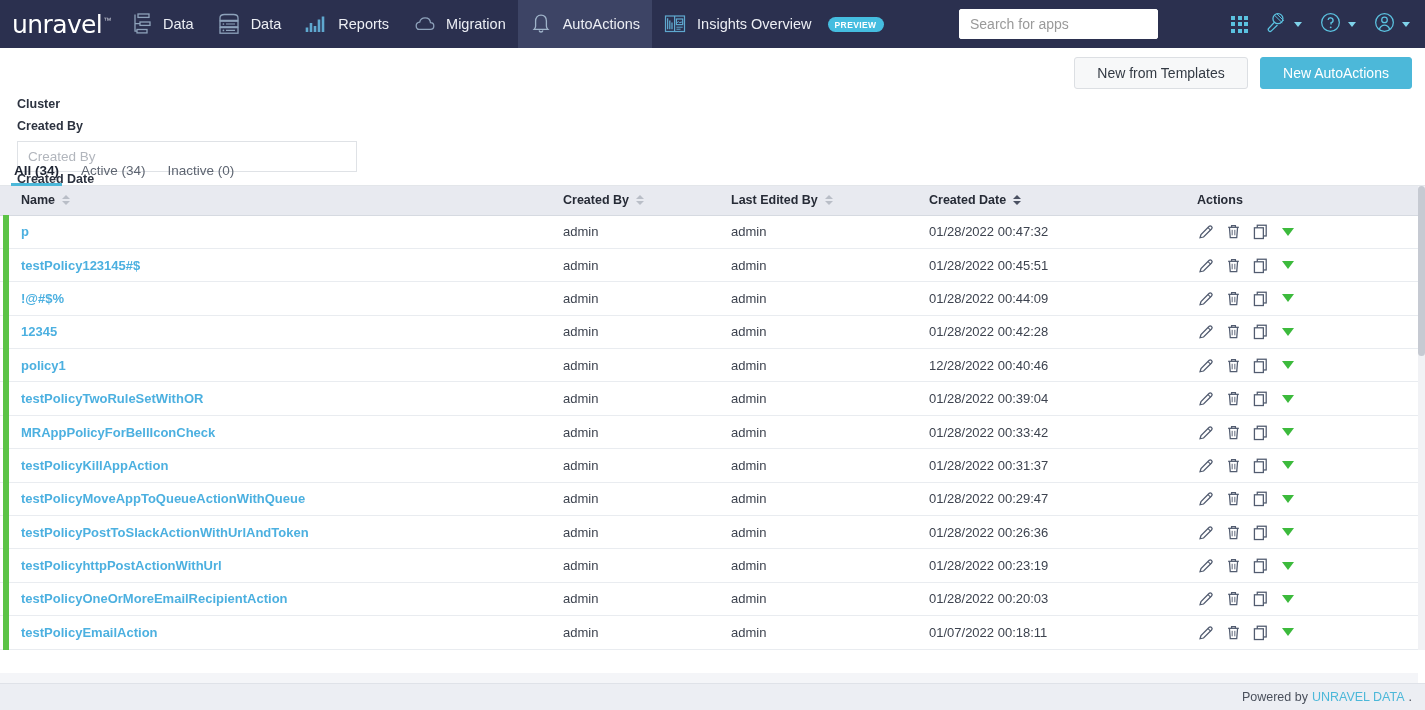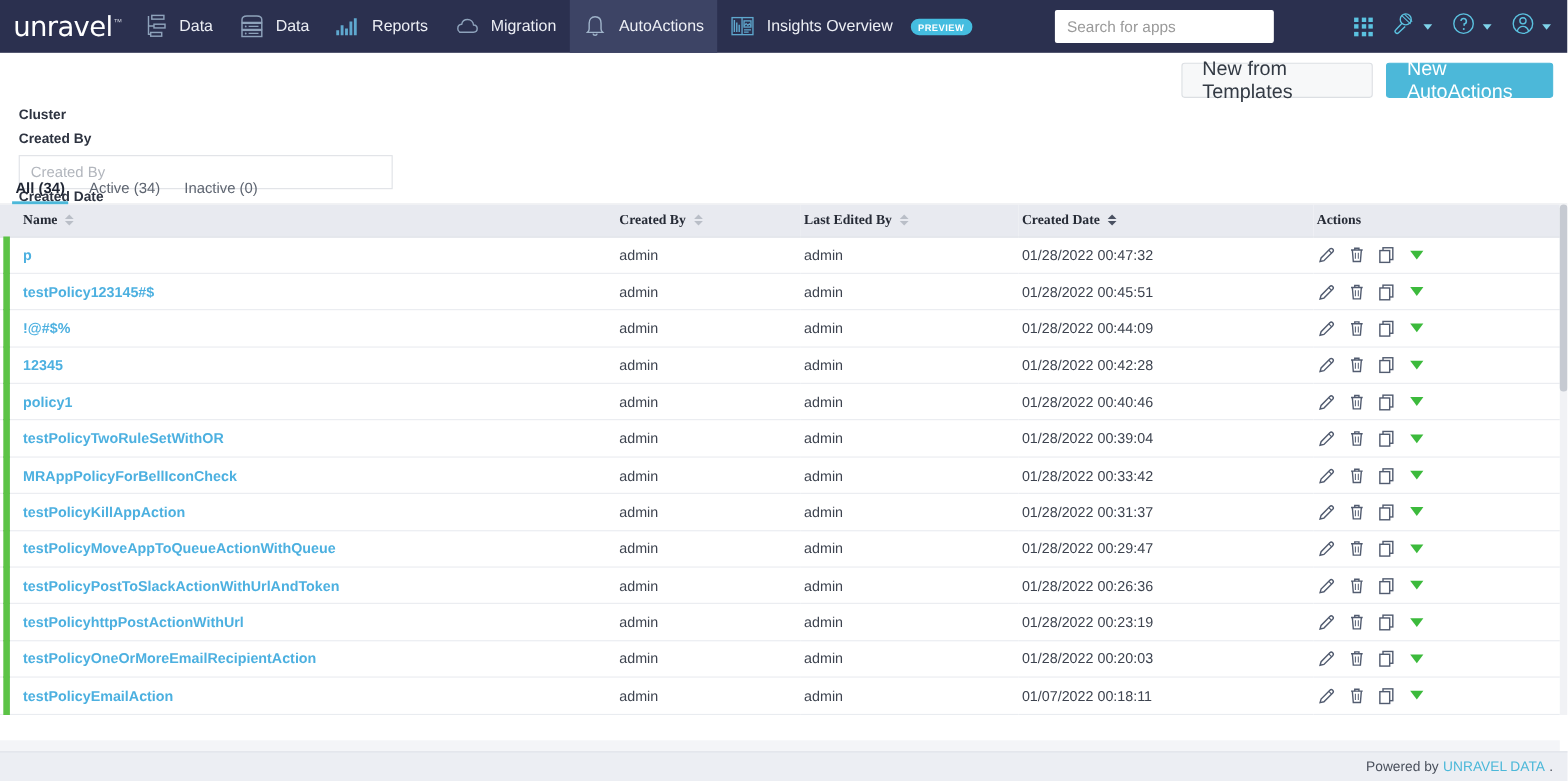--- a/index.html
+++ b/index.html
@@ -72,21 +72,21 @@
   .grid-icon { display: grid; grid-template-columns: repeat(3, 4px); gap: 2.5px; }
   .grid-icon i { width: 4px; height: 4px; background: #5bc2e0; display: block; }
 
   
   .actionbar {
     height: 49px; background: #ffffff;
     display: flex; align-items: center; justify-content: flex-end;
     padding-right: 13px; gap: 12px;
   }
   .btn {
-    height: 32px; font-size: 18px; border-radius: 3px;
+    height: 32px; font-size: 14px; border-radius: 3px;
     display: flex; align-items: center; justify-content: center;
     cursor: pointer; padding: 0 18px;
   }
   .btn-secondary { background: #f7f8f9; border: 1px solid #dcdfe3; color: #333a44; width: 174px; }
   .btn-primary { background: #4cb8d9; border: 1px solid #4cb8d9; color: #ffffff; width: 152px; }
 
   
   .filters { display: flex; padding: 0 0 0 17px; height: 57px; gap: 0; flex-direction: column; }
   .fgroup { display: flex; flex-direction: column; }
   .fgroup.cluster  { width: 357px; }
@@ -126,21 +126,21 @@
     content:""; position: absolute; left: -3px; right: -3px; bottom: -1px;
     height: 3px; background: #4cb8d9;
   }
 
   
   .table-wrap { position: relative; background: #fff; }
   table { width: 1418px; border-collapse: collapse; table-layout: fixed; }
   thead th {
     background: #e8eaf0; height: 29px; text-align: left;
     font-size: 12.5px; font-weight: bold; color: #262b36;
-    border-bottom: 1px solid #d6dae1; padding: 0; font-family: Liberation Serif, serif;
+    border-bottom: 1px solid #d6dae1; padding: 0;
   }
   .th-inner { display: flex; align-items: center; gap: 7px; }
   .sorter { display: flex; flex-direction: column; gap: 2px; }
   .sorter i {
     display: block; width: 0; height: 0;
     border-left: 4px solid transparent; border-right: 4px solid transparent;
   }
   .sorter i.up { border-bottom: 4.5px solid #b9bec7; }
   .sorter i.dn { border-top: 4.5px solid #b9bec7; }
   .sorter.on i.up { border-bottom-color: #4a5162; }
@@ -515,21 +515,21 @@
                   <rect x="3.6" y="6.1" width="9.4" height="11.3" fill="#fff"></rect>
                 </svg></span>
               <span class="green-tri"></span>
             </span>
           </td>
         </tr>
         <tr>
           <td class="c-name"><span class="name-link">policy1</span></td>
           <td class="c-created">admin</td>
           <td class="c-edited">admin</td>
-          <td class="c-date">01/28/2022 00:40:46</td>
+          <td class="c-date">12/28/2022 00:40:46</td>
           <td class="c-actions">
             <span class="act-row">
               <span class="act-ico"><svg viewBox="0 0 20 20" width="19" height="19" fill="none" stroke="#525c70" stroke-width="1.35">
                   <path d="M3.2 16.6 l1-3.4 L12.6 4.7 a1.9 1.9 0 0 1 2.7 2.7 L6.9 15.8 Z"></path>
                   <path d="M11.6 5.8 L14.3 8.5" stroke-width="1.1"></path>
                 </svg></span>
               <span class="act-ico"><svg viewBox="0 0 20 20" width="19" height="19" fill="none" stroke="#525c70" stroke-width="1.35">
                   <path d="M4.4 5.6 h11.2"></path>
                   <path d="M8 5.6 V3.8 h4 v1.8"></path>
                   <path d="M5.7 5.6 L6.6 16.5 h6.8 l.9-10.9"></path>

